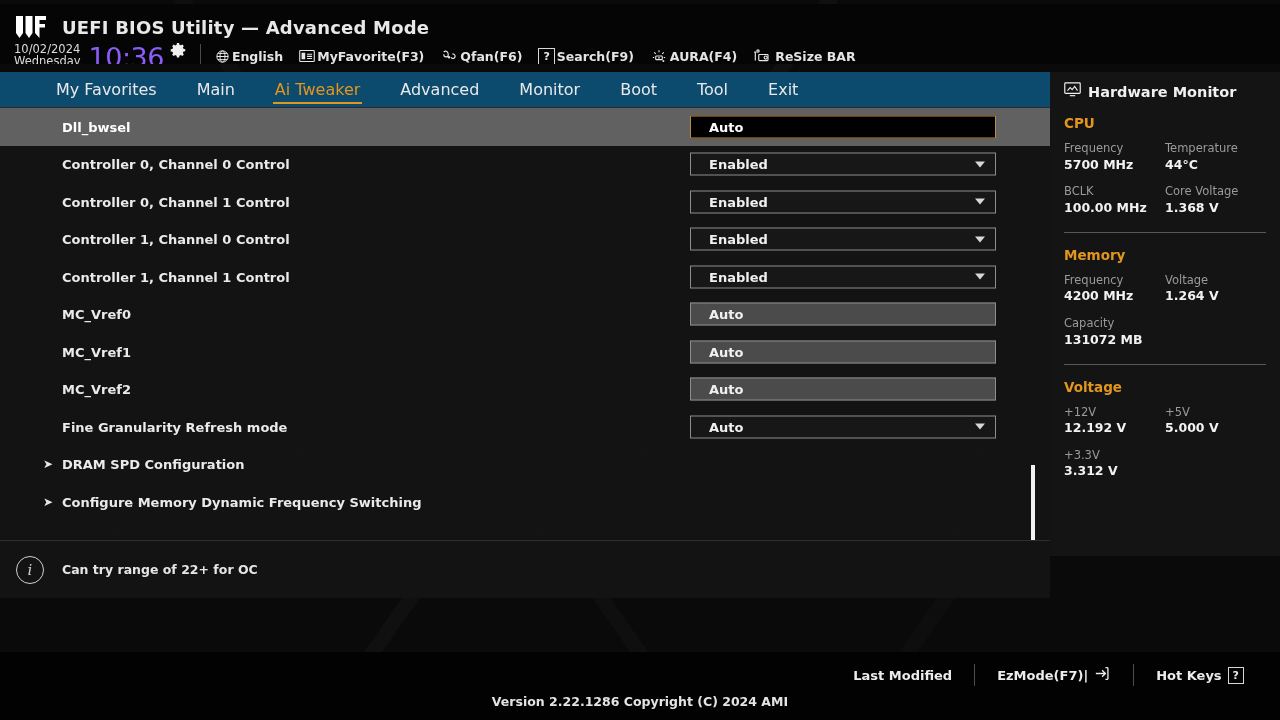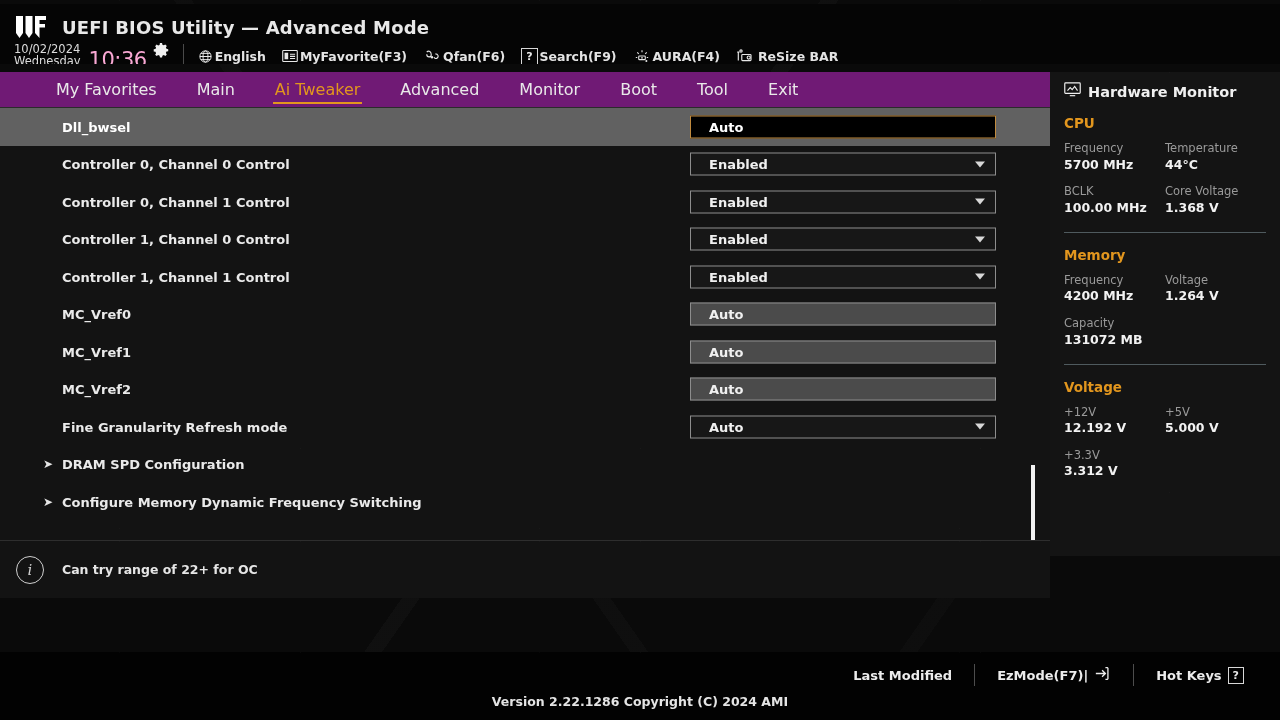--- a/index.html
+++ b/index.html
@@ -50,37 +50,37 @@
     letter-spacing: .2px;
   }
   #meta-row {
     position: absolute; left: 14px; top: 36px;
     display: flex; align-items: center; height: 32px;
   }
   #datetime { display: flex; align-items: flex-end; gap: 8px; }
   .dt-block { line-height: 1.05; padding-bottom: 3px; }
   .dt-date { font-size: 11.5px; color: #dcdcdc; display: block; }
   .dt-day  { font-size: 11.5px; color: #dcdcdc; display: block; }
-  #clock { font-size: 21px; color: #f9a8d4; font-weight: 400; line-height: .95; letter-spacing: -.5px; }
+  #clock { font-size: 27px; color: #8b5cf6; font-weight: 400; line-height: .95; letter-spacing: -.5px; }
   .gear-ic { margin-left: -2px; margin-bottom: 9px; }
   .hdr-sep {
     width: 1px; height: 22px; background: #4a4a4a; margin: 0 14px 2px 14px;
     align-self: center;
   }
   .hdr-items { display: flex; align-items: center; gap: 16px; }
   .hdr-item {
     display: flex; align-items: center; gap: 2px;
     font-size: 12.5px; color: #e4e4e4; font-weight: bold; cursor: pointer;
   }
   .hdr-item svg { display: block; }
 
   
   #navbar {
     position: absolute; left: 0; top: 72px; width: 1050px; height: 36px;
-    background: #701a75;
+    background: #0c4a6e;
     display: flex; align-items: center; gap: 0px; padding-left: 36px;
   }
   #navbar::after {
     content: ""; position: absolute; left: 0; right: 0; bottom: 0; height: 1px;
     background: #2b2b2b;
   }
   .tab {
     font-size: 16px; color: #e9e9e9; padding: 0 20px;
     cursor: pointer; position: relative; line-height: 36px; white-space: nowrap;
   }

